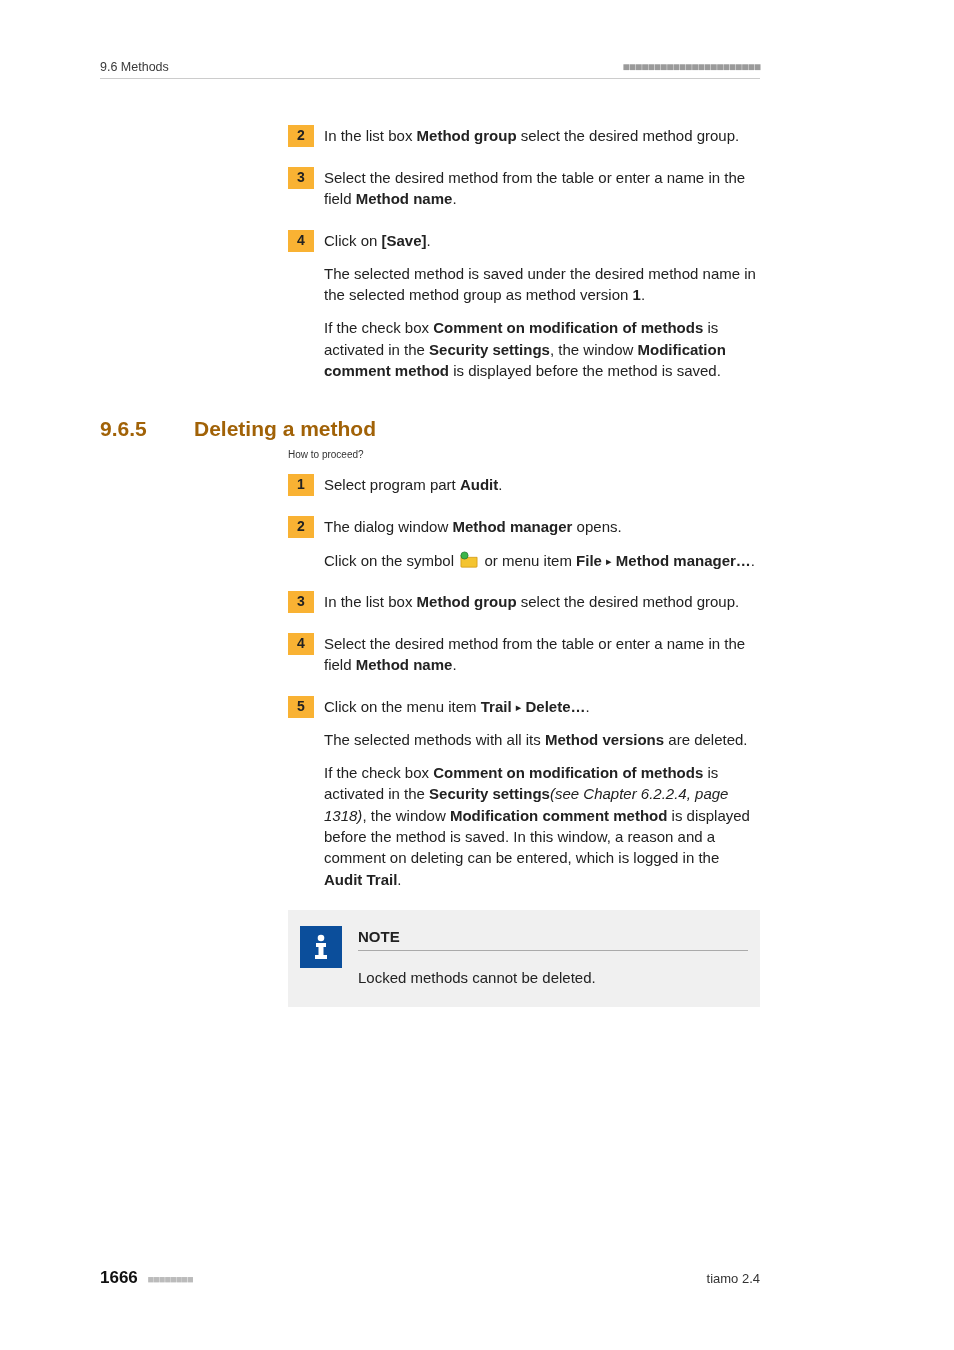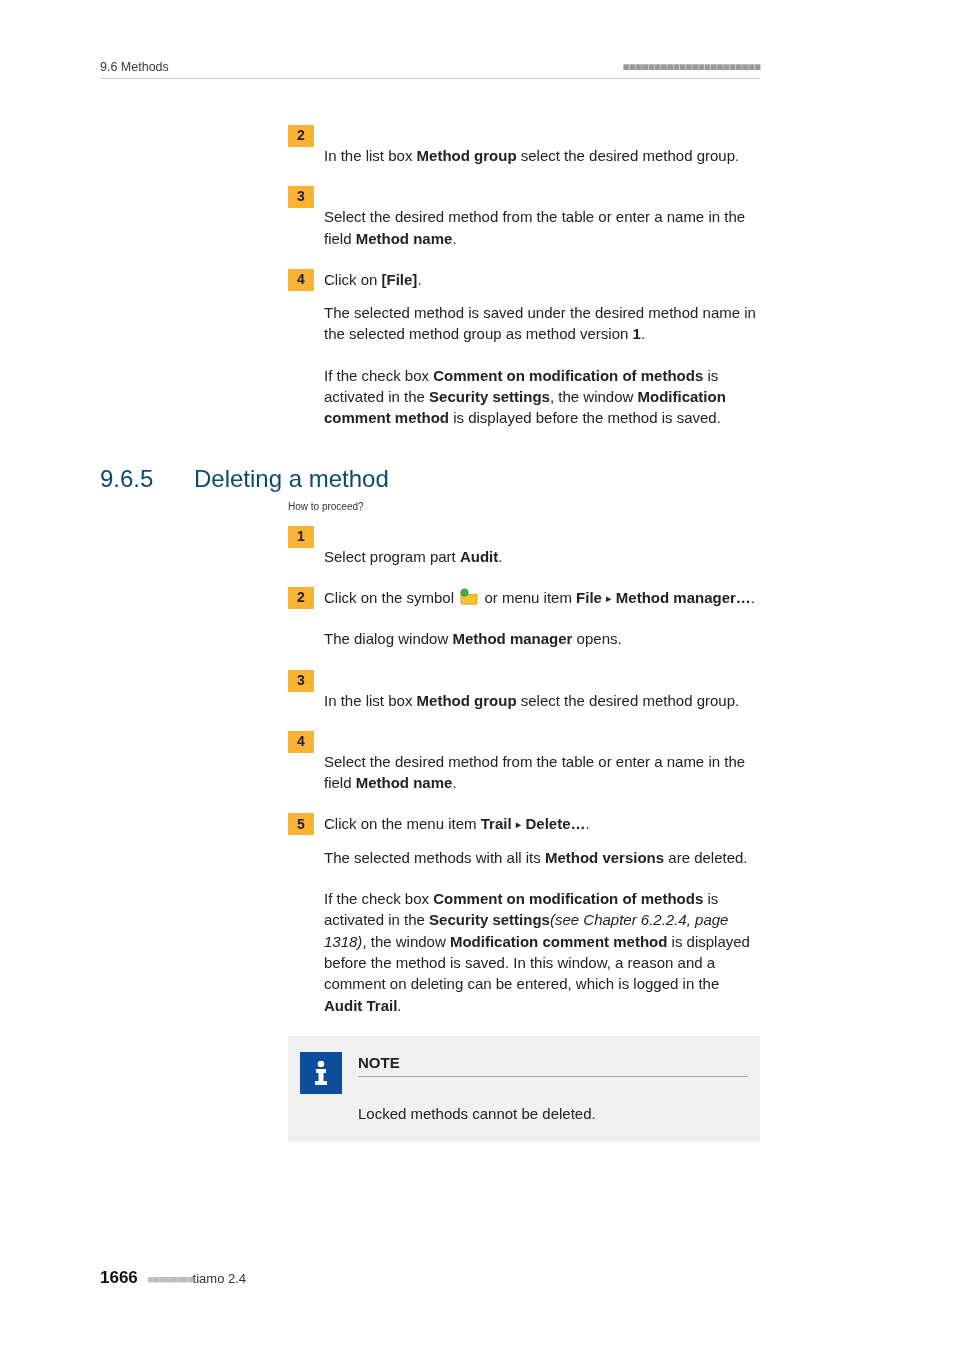--- a/index.html
+++ b/index.html
@@ -50,31 +50,31 @@
     background: #f9b233;
     color: #222;
     font-weight: 700;
     font-size: 14px;
     display: flex;
     align-items: center;
     justify-content: center;
   }
   .step-body { flex: 1; }
   .step-body p { margin-bottom: 12px; }
-  .step-body p:last-child { margin-bottom: 0; margin-top: 20px; }
+  .step-body p:last-child { margin-bottom: 0; }
   .bold { font-weight: 700; }
   .italic { font-style: italic; }
 
   .section-heading {
     display: flex;
     align-items: baseline;
-    font-weight: 400;
-    font-size: 24px;
+    font-weight: 700;
+    font-size: 21px;
     margin: 36px 0 8px 0;
-    color: #0c4a6e;
+    color: #a16207;
   }
   .section-heading .num { width: 94px; }
   .howto {
     margin-left: 188px;
     font-size: 10px;
     color: #333;
     margin-bottom: 14px;
   }
 
   .inline-icon {
@@ -99,29 +99,30 @@
     align-items: center;
     justify-content: center;
     border: 2px solid #0b4e9b;
   }
   .note-right { flex: 1; }
   .note-title {
     font-weight: 800;
     font-size: 15px;
     padding-bottom: 3px;
     border-bottom: 1px solid #aaa;
-    margin-bottom: 26px;
+    margin-bottom: 16px;
   }
 
   .footer {
     position: absolute;
     left: 100px;
     right: 100px;
     bottom: 62px;
     display: flex;
+    justify-content: space-between;
     align-items: center;
     font-size: 13px;
     color: #333;
   }
   .footer .pagenum { font-weight: 800; font-size: 17px; color: #111; }
   .footer .dashes-small { color: #bbb; letter-spacing: -1px; font-size: 11px; margin-left: 6px; }
   .triangle { font-size: 11px; vertical-align: 1px; }
 </style>
 </head>
 <body>
@@ -142,21 +143,21 @@
       </div>
       <div class="step">
         <div class="step-num">3</div>
         <div class="step-body">
           <p>Select the desired method from the table or enter a name in the field <span class="bold">Method name</span>.</p>
         </div>
       </div>
       <div class="step">
         <div class="step-num">4</div>
         <div class="step-body">
-          <p>Click on <span class="bold">[File]</span>.</p>
+          <p>Click on <span class="bold">[Save]</span>.</p>
           <p>The selected method is saved under the desired method name in the selected method group as method version <span class="bold">1</span>.</p>
           <p>If the check box <span class="bold">Comment on modification of methods</span> is activated in the <span class="bold">Security settings</span>, the window <span class="bold">Modification comment method</span> is displayed before the method is saved.</p>
         </div>
       </div>
     </div>
 
   <div class="section-heading">
     <span class="num">9.6.5</span>
     <span>Deleting a method</span>
   </div>
@@ -165,25 +166,25 @@
   <div class="content">
       <div class="step">
         <div class="step-num">1</div>
         <div class="step-body">
           <p>Select program part <span class="bold">Audit</span>.</p>
         </div>
       </div>
       <div class="step">
         <div class="step-num">2</div>
         <div class="step-body">
+          <p>The dialog window <span class="bold">Method manager</span> opens.</p>
           <p>Click on the symbol <span class="inline-icon"><svg viewBox="0 0 20 20" width="18" height="18">
                 <path d="M1 5 h6 l2 2 h10 v10 a1 1 0 0 1 -1 1 h-16 a1 1 0 0 1 -1 -1 z" fill="#f4c430" stroke="#c98a00" stroke-width="0.7"></path>
                 <circle cx="5" cy="5" r="4" fill="#3bb54a" stroke="#186a2a" stroke-width="0.7"></circle>
               </svg></span> or menu item <span class="bold">File</span> <span class="triangle">▸</span> <span class="bold">Method manager…</span>.</p>
-          <p>The dialog window <span class="bold">Method manager</span> opens.</p>
         </div>
       </div>
       <div class="step">
         <div class="step-num">3</div>
         <div class="step-body">
           <p>In the list box <span class="bold">Method group</span> select the desired method group.</p>
         </div>
       </div>
       <div class="step">
         <div class="step-num">4</div>

